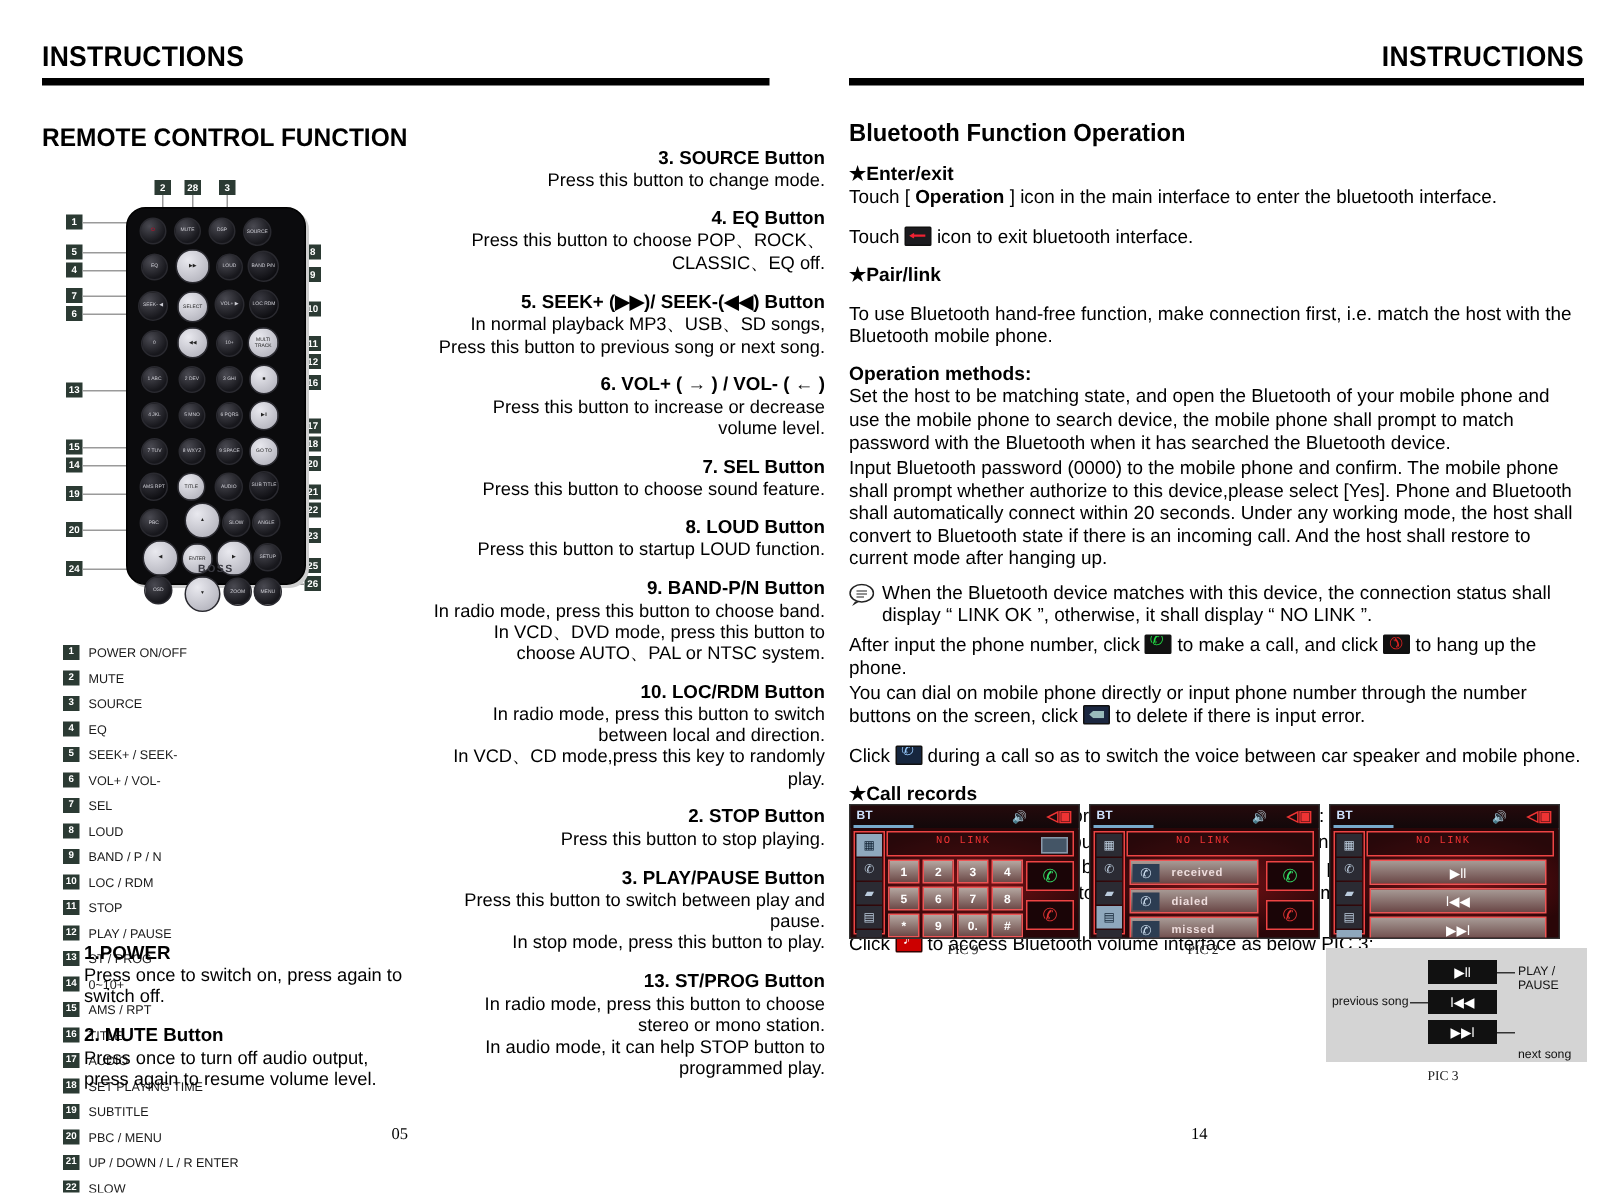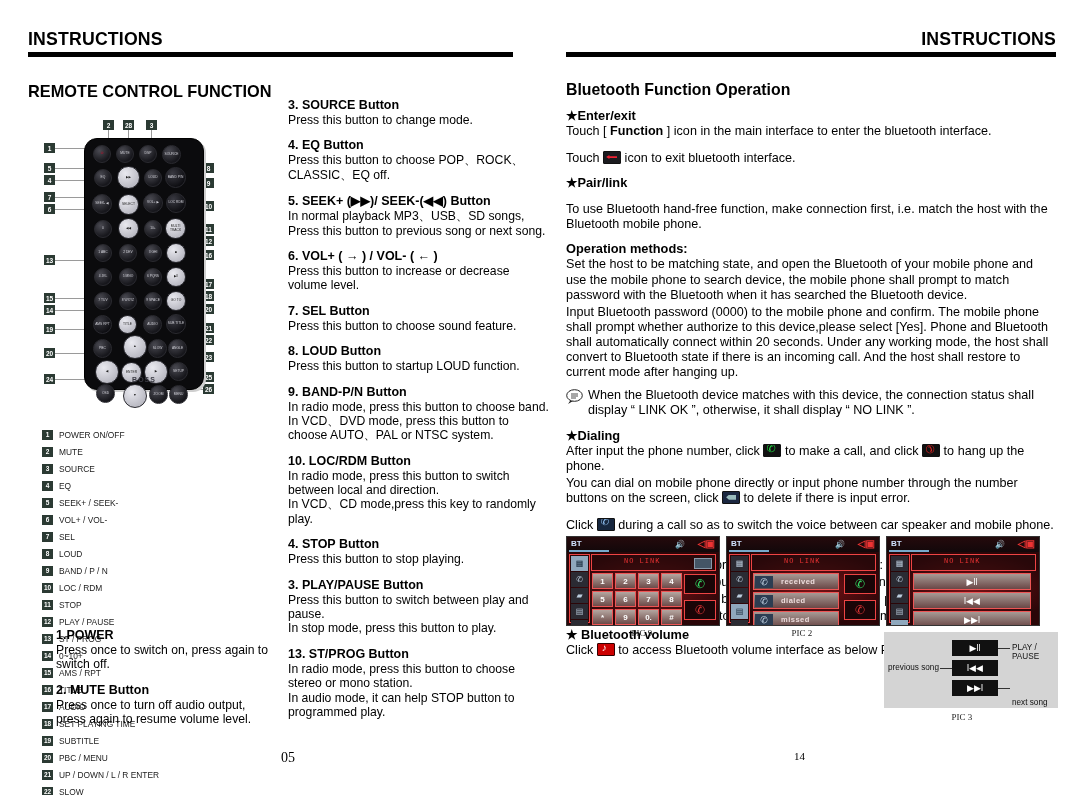--- a/index.html
+++ b/index.html
@@ -73,21 +73,21 @@
   .leg-row{display:flex;align-items:center;height:17px;}
   .leg-num{
     width:11px;height:10px;background:#2b3a33;color:#fff;
     font-size:6.5px;font-weight:bold;display:flex;align-items:center;
     justify-content:center;margin-right:6px;flex:0 0 auto;
   }
   .leg-txt{font-size:8.4px;color:#1a1a1a;white-space:nowrap;}
 
   
   .lblock{position:absolute;left:28px;width:218px;}
-  .rblock{position:absolute;left:260px;width:262px;}
+  .rblock{position:absolute;left:260px;width:262px;text-align:right;}
   .btitle{font-size:12.5px;font-weight:bold;margin:0 0 1px 0;}
   .btext{font-size:12.2px;line-height:1.18;margin:0 0 11px 0;}
 
   
   .star{font-size:12.8px;font-weight:bold;margin:9px 0 1px 0;}
   .ptext{font-size:12.6px;line-height:1.2;margin:0 0 2px 0;}
   .ptext.gap{margin-bottom:9px;margin-top:12px;}
   .opmeth{font-size:12.8px;font-weight:bold;margin:9px 0 1px 0;}
   .notebox{display:flex;align-items:flex-start;margin:8px 0 4px 0;}
   .note-ico{flex:0 0 auto;margin-right:5px;margin-top:1px;}
@@ -413,47 +413,47 @@
       <div class="btext">Press this button to startup LOUD function.</div>
 
       <div class="btitle">9. BAND-P/N Button</div>
       <div class="btext" style="white-space:pre-line;">In radio mode, press this button to choose band.
 In VCD、DVD mode, press this button to choose AUTO、PAL or NTSC system.</div>
 
       <div class="btitle">10. LOC/RDM Button</div>
       <div class="btext" style="white-space:pre-line;">In radio mode, press this button to switch between local and direction.
 In VCD、CD mode,press this key to randomly play.</div>
 
-      <div class="btitle">4. STOP Button</div>
+      <div class="btitle">2. STOP Button</div>
       <div class="btext">Press this button to stop playing.</div>
 
       <div class="btitle">3. PLAY/PAUSE Button</div>
       <div class="btext" style="white-space:pre-line;">Press this button to switch between play and pause.
 In stop mode, press this button to play.</div>
 
       <div class="btitle">13. ST/PROG Button</div>
       <div class="btext" style="white-space:pre-line;">In radio mode, press this button to choose stereo or mono station.
 In audio mode, it can help STOP button to programmed play.</div>
     </div>
 
-    <div style="position:absolute;left:253px;top:722px;font-size:14px;font-family:'Liberation Serif',serif;">05</div>
+    <div style="position:absolute;left:233px;top:722px;font-size:11px;font-family:'Liberation Serif',serif;">05</div>
   </div>
 
   <div class="col-right">
 
     <div class="hdr">
       <div class="hdr-title right">INSTRUCTIONS</div>
       <div class="hdr-rule"></div>
     </div>
 
     <h2 class="section bt">Bluetooth Function Operation</h2>
 
     <div class="star">★Enter/exit</div>
     <div class="ptext">
-      <span>Touch [ </span><span class="bold">Function</span><span> ] icon in the main interface to enter the bluetooth interface.</span>
+      <span>Touch [ </span><span class="bold">Operation</span><span> ] icon in the main interface to enter the bluetooth interface.</span>
     </div>
     <div class="ptext gap">
       <span>Touch </span><span class="ico ico-exit"></span><span> icon to exit bluetooth interface.</span>
     </div>
 
     <div class="star">★Pair/link</div>
     <div class="ptext gap">To use Bluetooth hand-free function, make connection first, i.e. match the host with the Bluetooth mobile phone.</div>
 
     <div class="opmeth">Operation methods:</div>
     <div class="ptext">Set the host to be matching state, and open the Bluetooth of your mobile phone and use the mobile phone to search device, the mobile phone shall prompt to match password with the Bluetooth when it has searched the Bluetooth device.</div>
@@ -465,21 +465,20 @@
             <ellipse cx="8.5" cy="6.5" rx="7.8" ry="5.8" fill="none" stroke="#222" stroke-width="1"></ellipse>
             <path d="M4 12 L2 15 L7 12 Z" fill="#222"></path>
             <line x1="5" y1="5" x2="12" y2="5" stroke="#222" stroke-width=".8"></line>
             <line x1="5" y1="7" x2="12" y2="7" stroke="#222" stroke-width=".8"></line>
             <line x1="5" y1="9" x2="10" y2="9" stroke="#222" stroke-width=".8"></line>
           </svg>
       </span>
       <span class="note-txt">When the Bluetooth device matches with this device, the connection status shall display “ LINK OK ”, otherwise, it shall display “ NO LINK ”.</span>
     </div>
 
-    <div class="star">★Dialing</div>
     <div class="ptext">
       <span>After input the phone number, click </span><span class="ico ico-call"></span><span> to make a call, and click </span><span class="ico ico-hang"></span><span> to hang up the phone.</span>
     </div>
     <div class="ptext">
       <span>You can dial on mobile phone directly or input phone number through the number buttons on the screen, click </span><span class="ico ico-del"></span><span> to delete if there is input error.</span>
     </div>
     <div class="ptext gap">
       <span>Click </span><span class="ico ico-switch"></span><span> during a call so as to switch the voice between car speaker and mobile phone.</span>
     </div>
 

